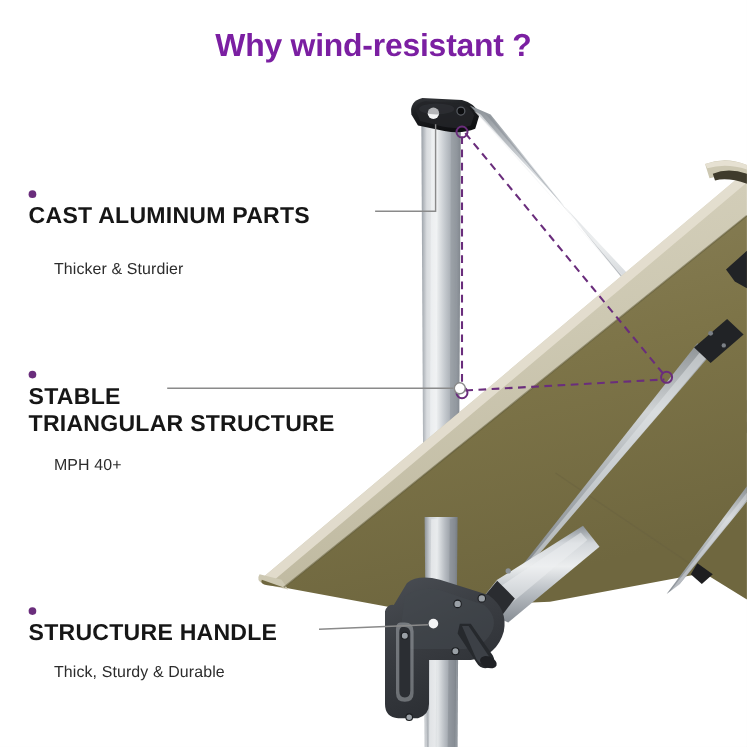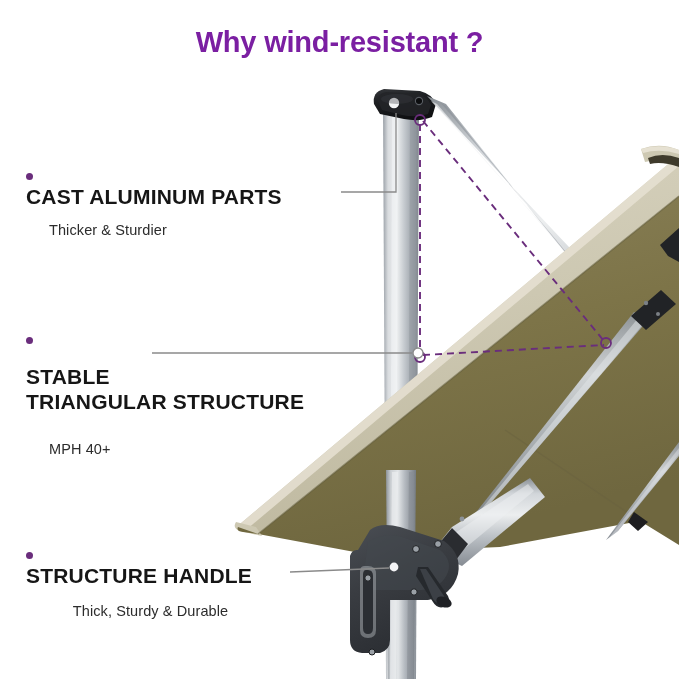--- a/index.html
+++ b/index.html
@@ -71,28 +71,28 @@
     white-space: pre-line;
   }
   .sub {
     font-size: 14.5px;
     color: #2c2c2c;
     font-weight: normal;
     letter-spacing: 0.1px;
   }
 
   #callout-1 { left: 26px; top: 178px; }
-  #callout-1 .sub { margin-left: 23px; margin-top: 12px; }
+  #callout-1 .sub { margin-left: 23px; margin-top: 27px; }
 
   #callout-2 { left: 26px; top: 342px; }
-  #callout-2 .headline { margin-top: 16px; }
-  #callout-2 .sub { margin-left: 23px; margin-top: 26px; }
+  #callout-2 .headline { margin-top: 0; }
+  #callout-2 .sub { margin-left: 23px; margin-top: 16px; }
 
   #callout-3 { left: 26px; top: 557px; }
-  #callout-3 .sub { margin-left: 23px; margin-top: 14px; text-align: center; }
+  #callout-3 .sub { margin-left: 23px; margin-top: 14px; }
 </style>
 </head>
 <body>
 
 <div id="stage">
 
   <svg id="art" viewBox="0 0 679 679">
     <defs>
 
       <linearGradient id="poleGrad" x1="0" y1="0" x2="1" y2="0">

